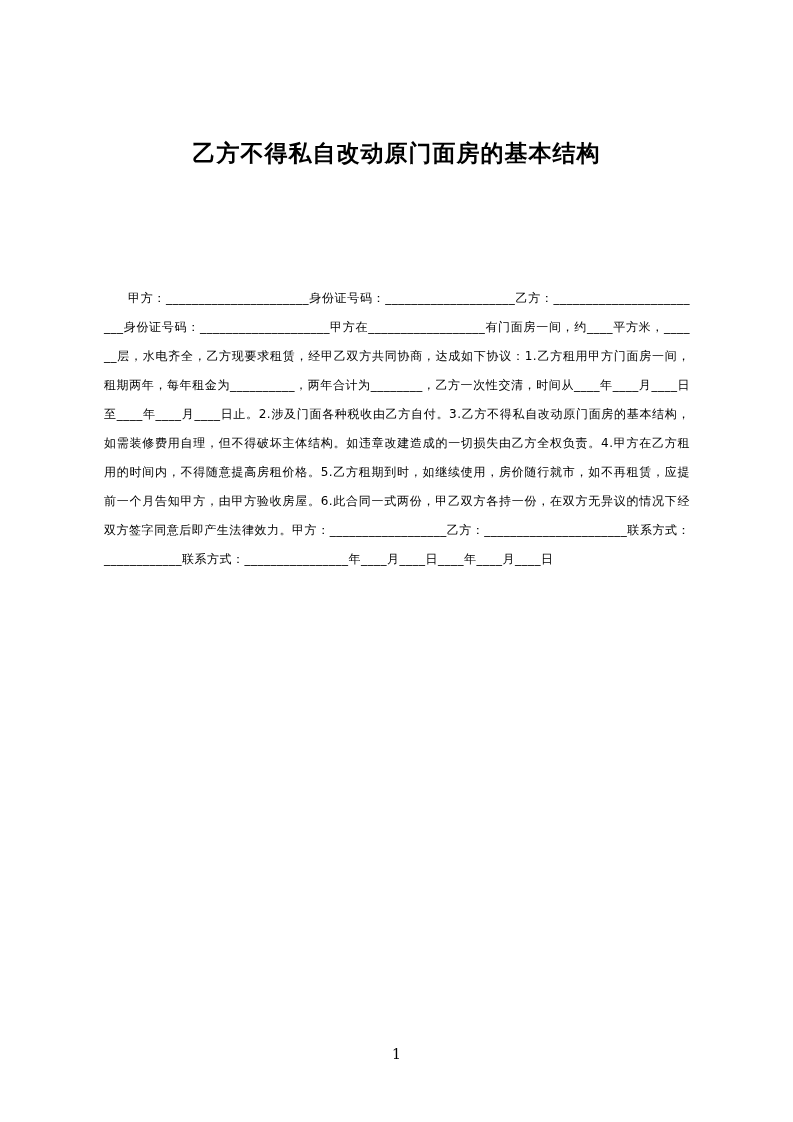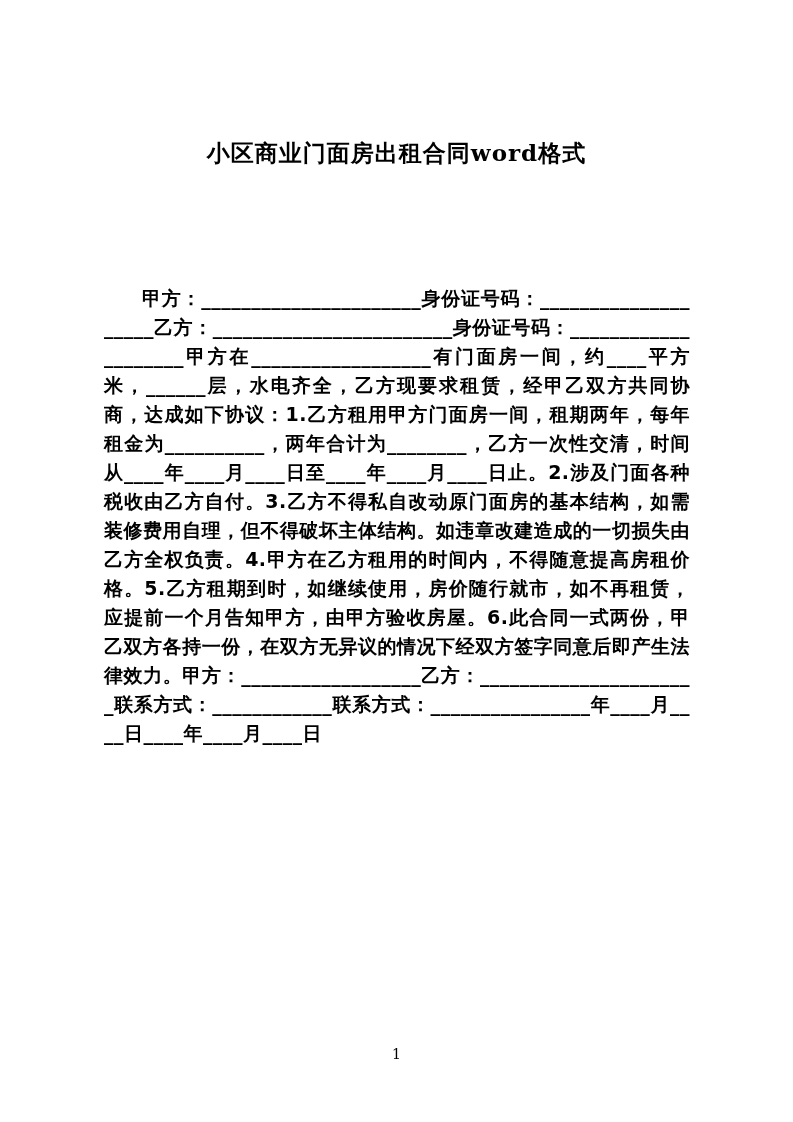--- a/index.html
+++ b/index.html
@@ -27,22 +27,22 @@
       font-weight: bold;
       letter-spacing: 1px;
       font-family: "DejaVu Serif", "Liberation Serif", serif;
     }
     .doc-body {
       position: absolute;
       top: 284px;
       left: 104px;
       width: 586px;
       margin: 0;
-      font-size: 19px;
-      font-weight: bold;
+      font-size: 12px;
+      font-weight: normal;
       line-height: 29px;
       letter-spacing: 0.5px;
       text-align: justify;
       text-indent: 2em;
       word-break: break-all;
       overflow-wrap: anywhere;
     }
     .page-number {
       position: absolute;
       top: 1046px;
@@ -50,18 +50,18 @@
       width: 100%;
       text-align: center;
       font-size: 14px;
       font-family: "DejaVu Serif", "Liberation Serif", serif;
     }
   </style>
 </head>
 <body>
 
 <div class="page">
-  <h1 class="doc-title">小区商业门面房出租合同word格式</h1>
+  <h1 class="doc-title">乙方不得私自改动原门面房的基本结构</h1>
 
   <p class="doc-body">甲方：______________________身份证号码：____________________乙方：________________________身份证号码：____________________甲方在__________________有门面房一间，约____平方米，______层，水电齐全，乙方现要求租赁，经甲乙双方共同协商，达成如下协议：1.乙方租用甲方门面房一间，租期两年，每年租金为__________，两年合计为________，乙方一次性交清，时间从____年____月____日至____年____月____日止。2.涉及门面各种税收由乙方自付。3.乙方不得私自改动原门面房的基本结构，如需装修费用自理，但不得破坏主体结构。如违章改建造成的一切损失由乙方全权负责。4.甲方在乙方租用的时间内，不得随意提高房租价格。5.乙方租期到时，如继续使用，房价随行就市，如不再租赁，应提前一个月告知甲方，由甲方验收房屋。6.此合同一式两份，甲乙双方各持一份，在双方无异议的情况下经双方签字同意后即产生法律效力。甲方：__________________乙方：______________________联系方式：____________联系方式：________________年____月____日____年____月____日</p>
 
   <div class="page-number">1</div>
 </div>
 
 </body></html>

